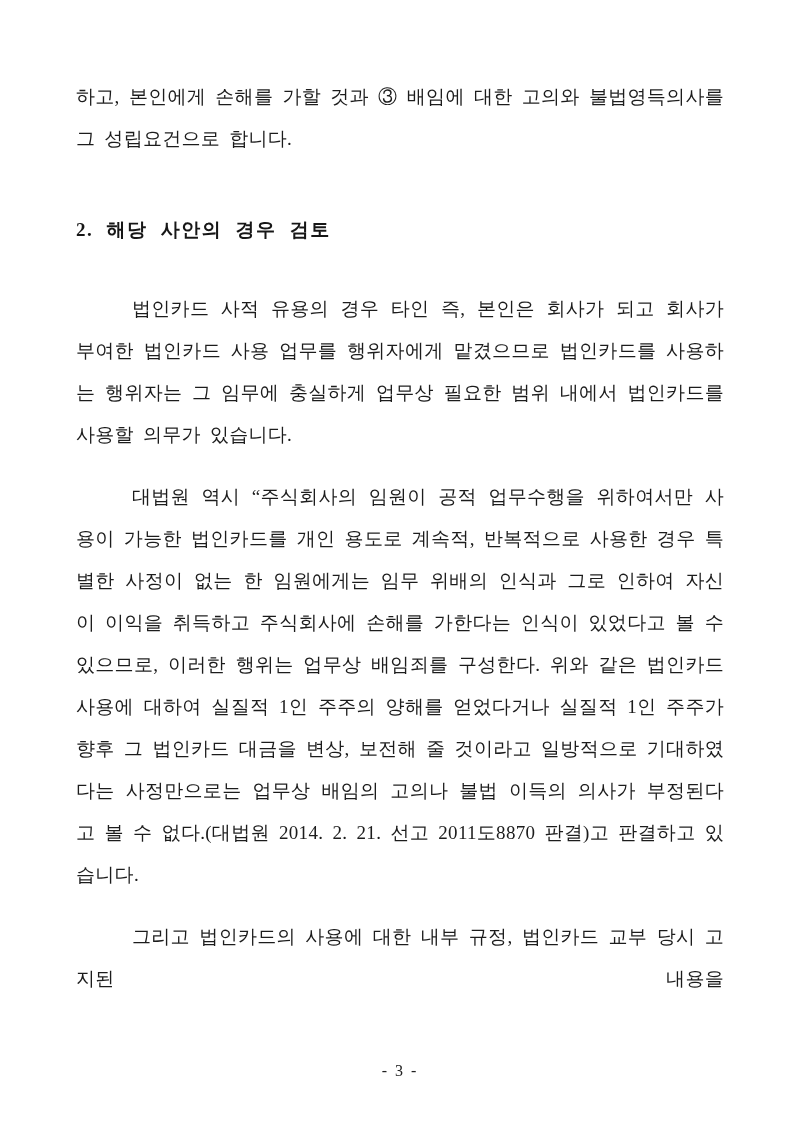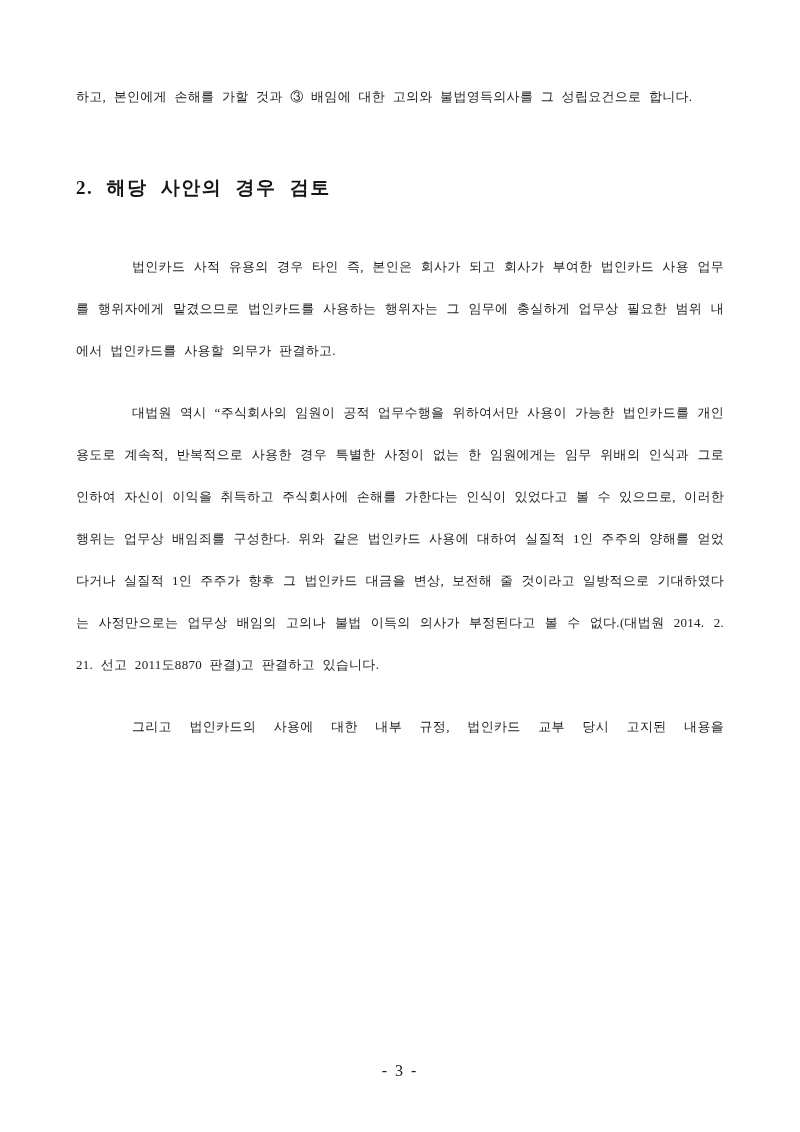--- a/index.html
+++ b/index.html
@@ -17,21 +17,21 @@
   }
   .page {
     position: absolute;
     inset: 0;
     box-sizing: border-box;
     padding: 76px 76px 0 76px;
     background: #ffffff;
   }
   .para {
     margin: 0 0 20px 0;
-    font-size: 13px;
+    font-size: 19px;
     line-height: 42px;
     text-align: justify;
     word-spacing: 4px;
     letter-spacing: 0.3px;
     word-break: normal;
   }
   .para.indent {
     text-indent: 56px;
   }
   .para.cutoff {
@@ -61,21 +61,21 @@
 </style>
 </head>
 <body>
 
 <div class="page">
 
   <p class="para">하고, 본인에게 손해를 가할 것과 ③ 배임에 대한 고의와 불법영득의사를 그 성립요건으로 합니다.</p>
 
   <h2 class="heading">2. 해당 사안의 경우 검토</h2>
 
-  <p class="para indent">법인카드 사적 유용의 경우 타인 즉, 본인은 회사가 되고 회사가 부여한 법인카드 사용 업무를 행위자에게 맡겼으므로 법인카드를 사용하는 행위자는 그 임무에 충실하게 업무상 필요한 범위 내에서 법인카드를 사용할 의무가 판결하고.</p>
+  <p class="para indent">법인카드 사적 유용의 경우 타인 즉, 본인은 회사가 되고 회사가 부여한 법인카드 사용 업무를 행위자에게 맡겼으므로 법인카드를 사용하는 행위자는 그 임무에 충실하게 업무상 필요한 범위 내에서 법인카드를 사용할 의무가 있습니다.</p>
 
 
   <p class="para indent">대법원 역시 “주식회사의 임원이 공적 업무수행을 위하여서만 사용이 가능한 법인카드를 개인 용도로 계속적, 반복적으로 사용한 경우 특별한 사정이 없는 한 임원에게는 임무 위배의 인식과 그로 인하여 자신이 이익을 취득하고 주식회사에 손해를 가한다는 인식이 있었다고 볼 수 있으므로, 이러한 행위는 업무상 배임죄를 구성한다. 위와 같은 법인카드 사용에 대하여 실질적 1인 주주의 양해를 얻었다거나 실질적 1인 주주가 향후 그 법인카드 대금을 변상, 보전해 줄 것이라고 일방적으로 기대하였다는 사정만으로는 업무상 배임의 고의나 불법 이득의 의사가 부정된다고 볼 수 없다.(대법원 2014. 2. 21. 선고 2011도8870 판결)고 판결하고 있습니다.</p>
 
   <p class="para indent cutoff">그리고 법인카드의 사용에 대한 내부 규정, 법인카드 교부 당시 고지된 내용을</p>
 
   <div class="footer">- 3 -</div>
 
 </div>
 

